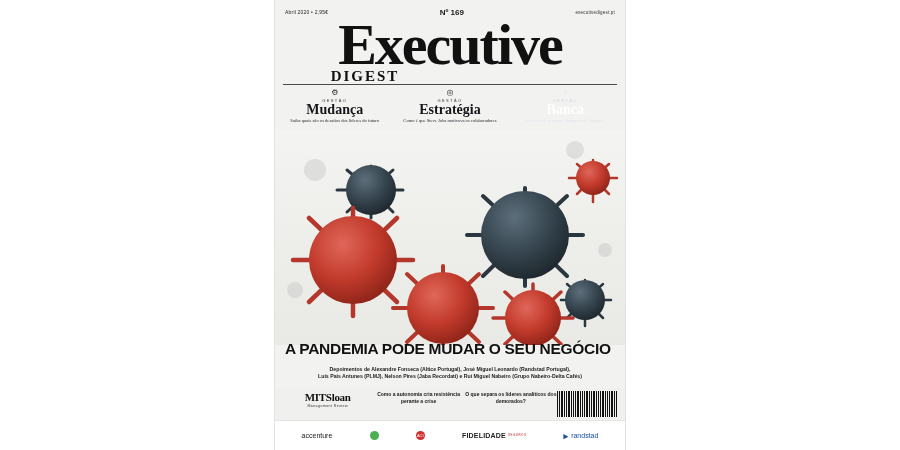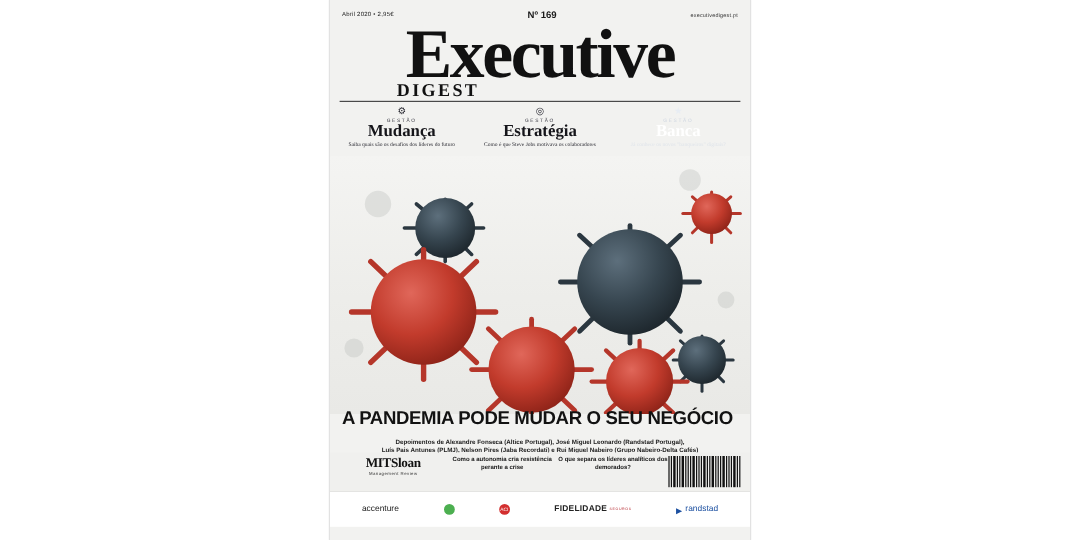--- a/index.html
+++ b/index.html
@@ -165,21 +165,21 @@
     font-size: 5.2px;
     line-height: 7.4px;
     font-weight: bold;
     color: #1b1b1b;
   }
 
   
   .bottom {
     position: absolute;
     left: 0;
-    bottom: 11px;
+    bottom: 0;
     width: 100%;
     height: 62px;
     background: #f0f0ee;
   }
   .bt-row {
     position: absolute;
     left: 8px;
     right: 8px;
     top: 3px;
     display: flex;

